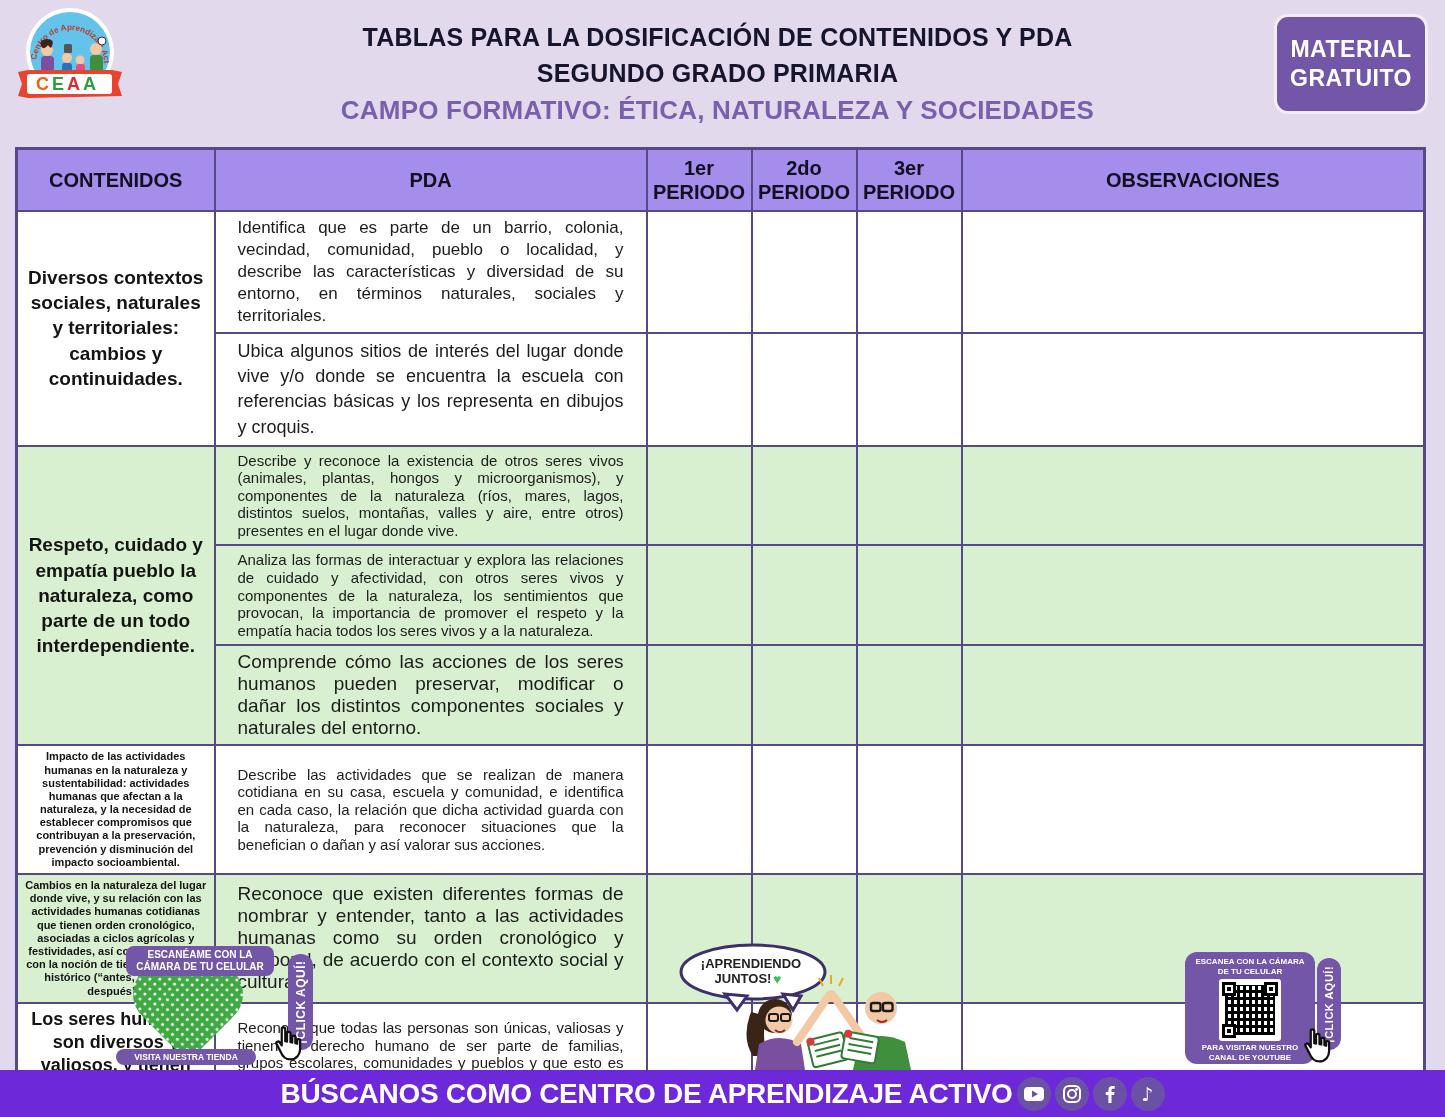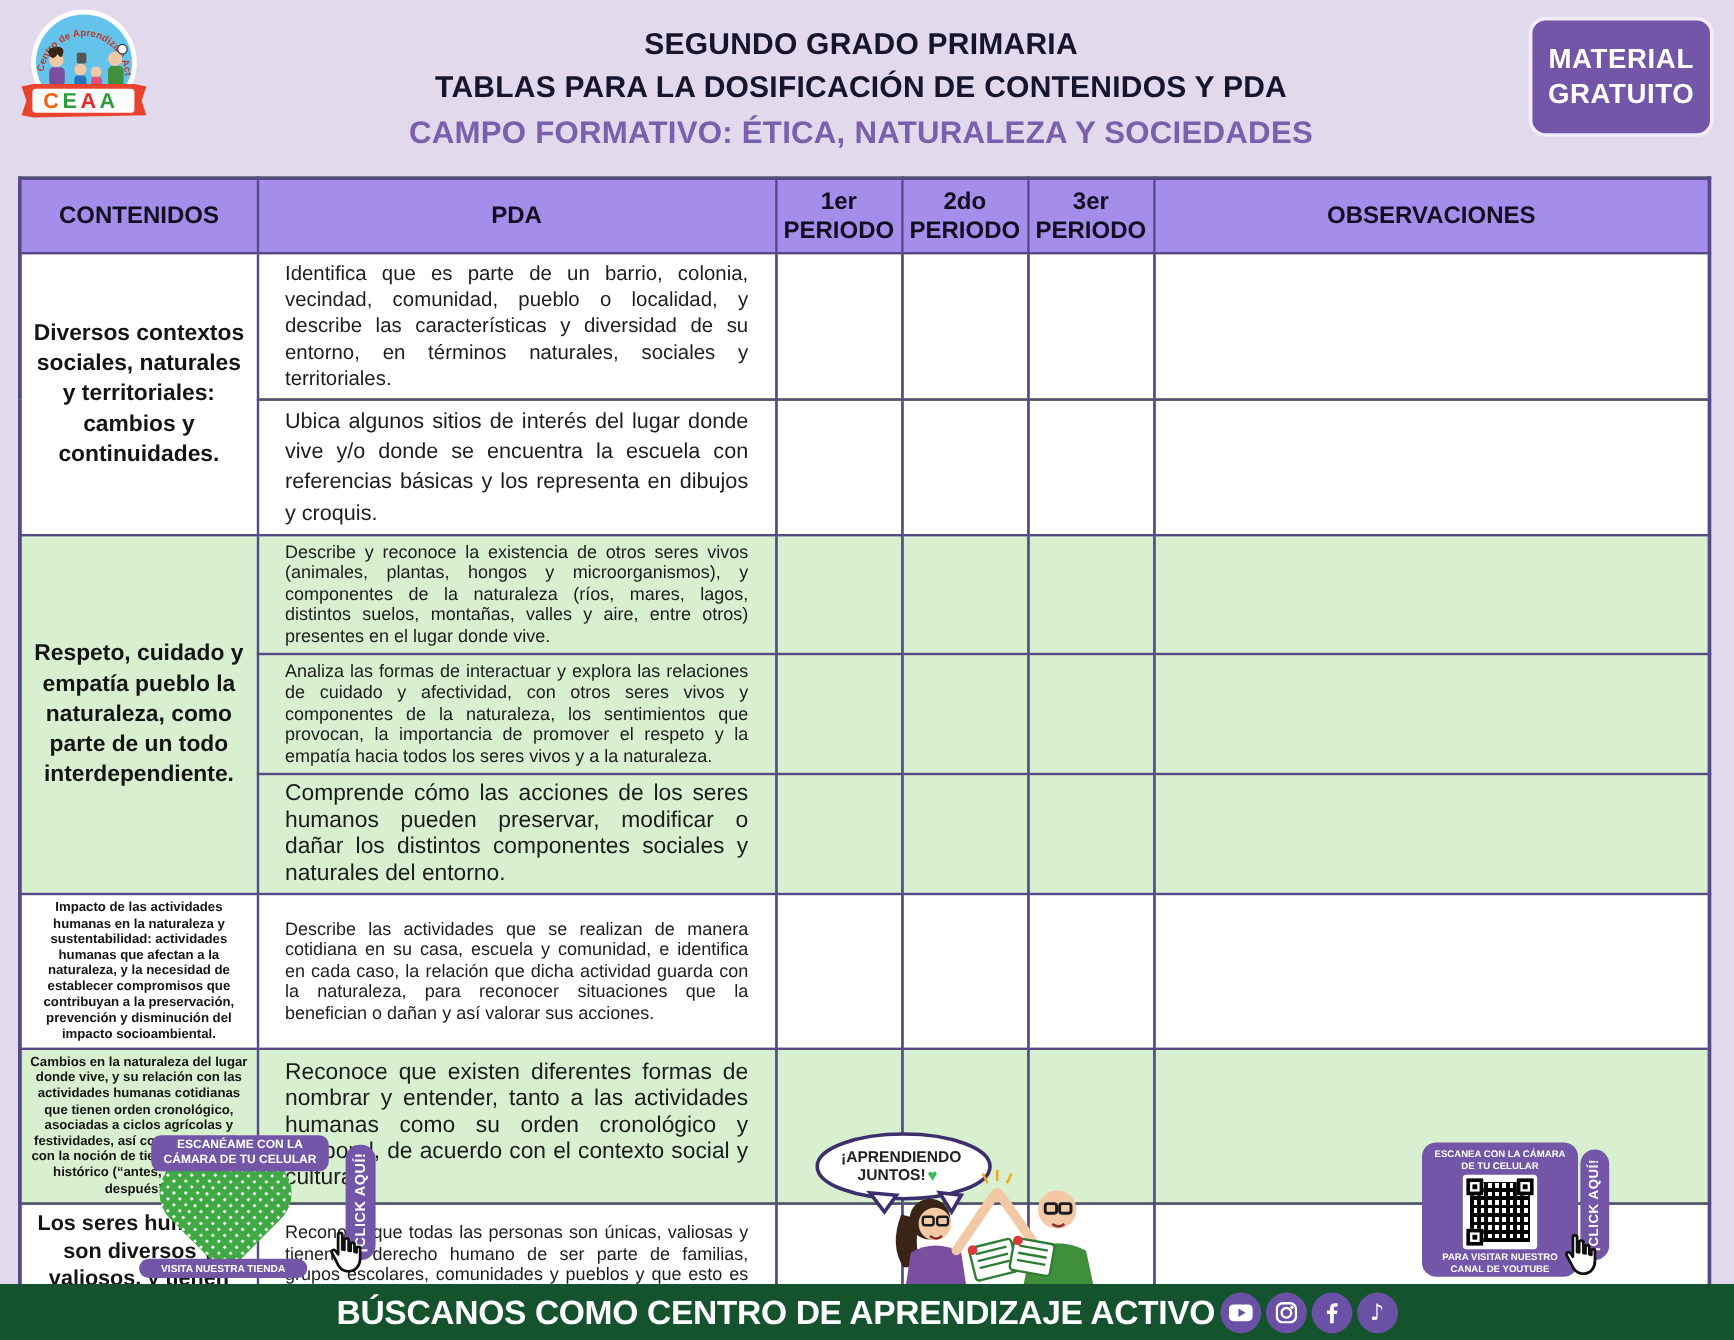--- a/index.html
+++ b/index.html
@@ -102,21 +102,21 @@
   .qr .f:after { content:""; position:absolute; left:2px; top:2px; width:4px; height:4px; background:#000; }
   .qr .f.tl { left:3px; top:3px; } .qr .f.tr { right:3px; top:3px; } .qr .f.bl { left:3px; bottom:3px; }
   .qr-right-block .vpill { left:132px; top:6px; width:24px; height:92px; font-size:11px; }
   .qr-right-block .hand { left:110px; top:72px; }
 
   .chars { position:absolute; left:655px; top:942px; width:300px; height:128px; }
 
   
   .footer-bar {
     position:absolute; left:0; bottom:0; width:1445px; height:47px;
-    background:#14532d; display:flex; align-items:center; justify-content:center; gap:4px;
+    background:#6d28d9; display:flex; align-items:center; justify-content:center; gap:4px;
   }
   .footer-bar .txt { color:#fff; font-weight:800; font-size:28px; letter-spacing:-.3px; }
   .soc { width:34px; height:34px; border-radius:50%; background:#6b51a5;
          display:flex; align-items:center; justify-content:center; }
   .soc span { color:#fff; font-weight:800; font-family:"DejaVu Sans", sans-serif; }
 </style>
 </head>
 <body>
 
 <svg class="logo" viewBox="0 0 112 96">
@@ -145,22 +145,22 @@
   <g>
     <polygon points="4,64 14,62 98,62 108,64 104,76 108,88 14,90 4,88 8,76" fill="#e8432e"></polygon>
     <rect x="13" y="66" width="85" height="20" rx="3" fill="#ffffff"></rect>
     <text x="22" y="82" font-size="18" font-weight="bold" letter-spacing="3">
       <tspan fill="#f2600c">C</tspan><tspan fill="#2e9e3a">E</tspan><tspan fill="#e02b2b">A</tspan><tspan fill="#2e9e3a">A</tspan>
     </text>
   </g>
 </svg>
 
 <div class="hdr-titles">
+  <div class="title-line">TABLAS PARA LA DOSIFICACIÓN DE CONTENIDOS Y PDA</div>
   <div class="title-line">SEGUNDO GRADO PRIMARIA</div>
-  <div class="title-line">TABLAS PARA LA DOSIFICACIÓN DE CONTENIDOS Y PDA</div>
   <div class="subtitle">CAMPO FORMATIVO: ÉTICA, NATURALEZA Y SOCIEDADES</div>
 </div>
 
 <div class="badge">
   <div>MATERIAL</div>
   <div>GRATUITO</div>
 </div>
 
 <table class="dosif">
   <colgroup>

